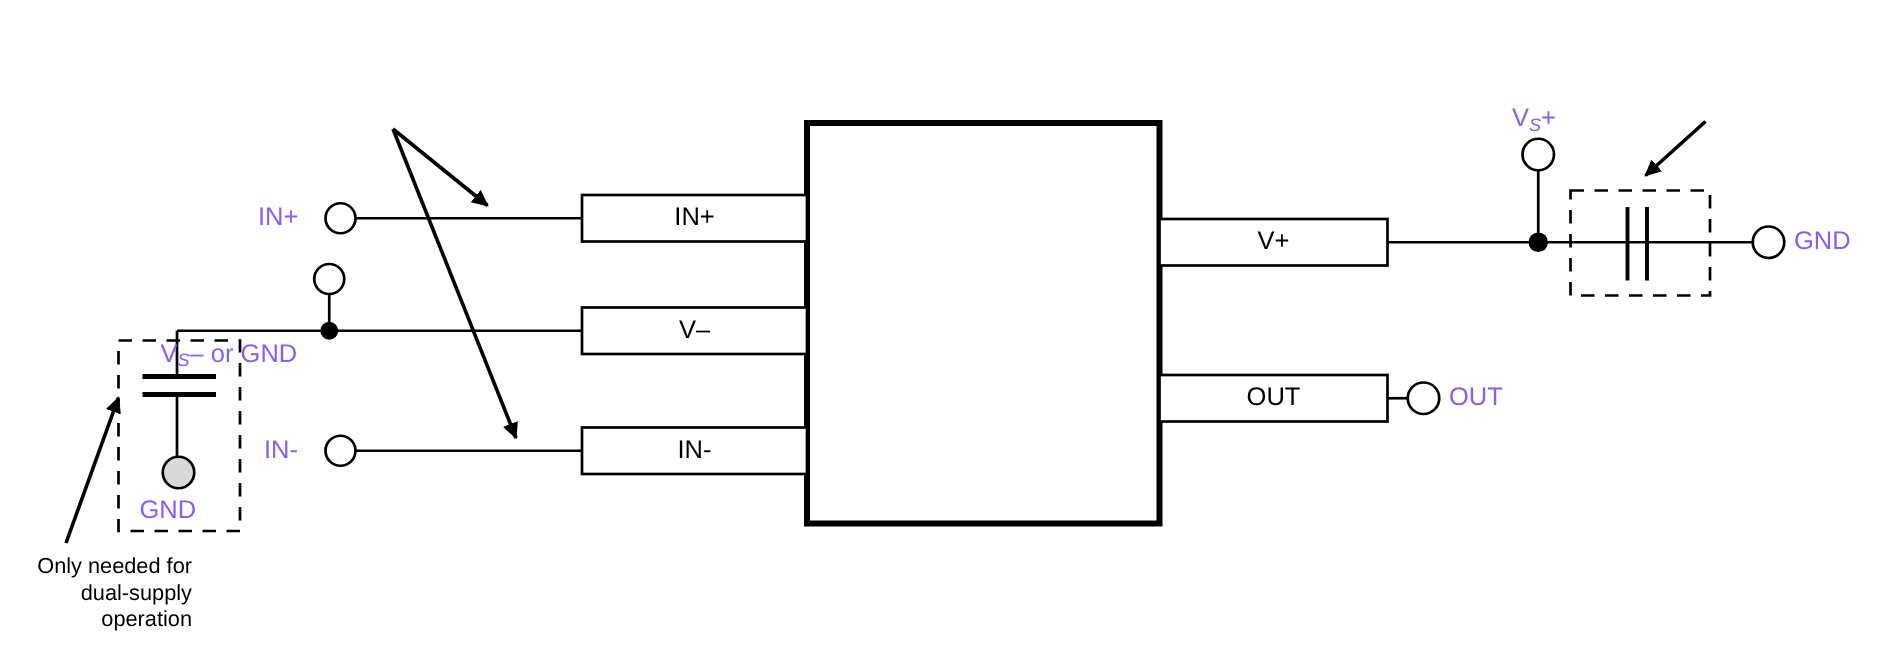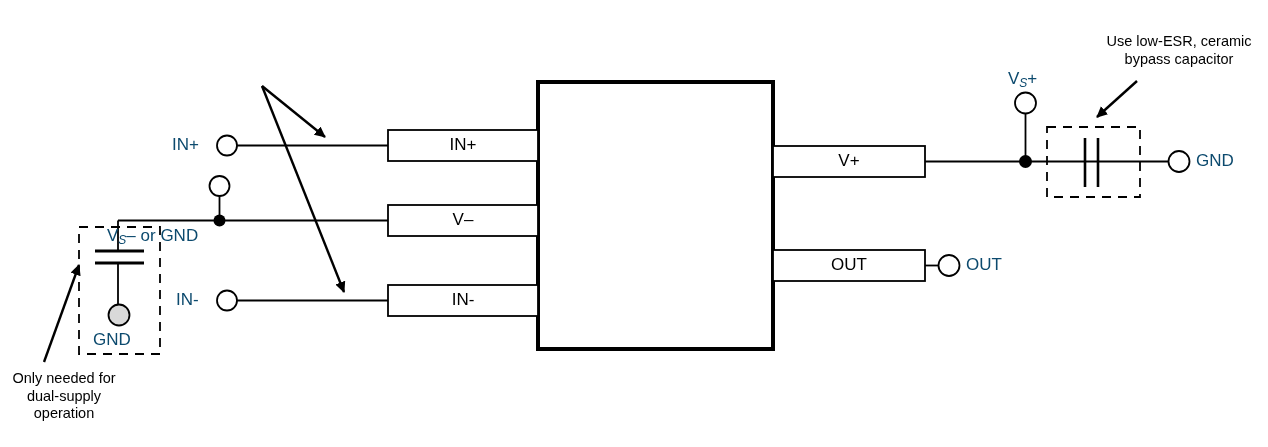--- a/index.html
+++ b/index.html
@@ -27,21 +27,21 @@
     text-align: center;
     font-size: 14.5px;
     line-height: 17.5px;
     color: #000000;
     white-space: pre-line;
     font-family: "Liberation Sans", sans-serif;
   }
   .lbl {
     position: absolute;
     font-size: 17px;
-    color: #0c4a6e;
+    color: #8b5cf6;
     font-family: "Liberation Sans", sans-serif;
     white-space: nowrap;
   }
   .lbl .sub {
     font-size: 12px;
     vertical-align: -3px;
     font-style: italic;
   }
   .pinlbl {
     position: absolute;
@@ -125,24 +125,22 @@
     <line x1="262" y1="86" x2="325" y2="137" stroke="#000000" stroke-width="2.4" marker-end="url(#arrowhead)"></line>
 
     <line x1="262" y1="86" x2="344" y2="292" stroke="#000000" stroke-width="2.4" marker-end="url(#arrowhead)"></line>
 
     <line x1="1137" y1="81" x2="1097" y2="117" stroke="#000000" stroke-width="2.4" marker-end="url(#arrowhead)"></line>
 
     <line x1="44" y1="362" x2="79" y2="265" stroke="#000000" stroke-width="2.4" marker-end="url(#arrowhead)"></line>
   </svg>
 
 
-  <div class="note" style="left:1090px; top:33px; width:178px;">Use low-ESR, ceramic
-bypass capacitor</div>
 
-  <div class="note" style="left:0px; top:370px; width:128px;">Only needed for
+  <div class="note" style="left:0px; top:370px; width:128px;text-align:right;">Only needed for
 dual-supply
 operation</div>
 
   <div class="lbl" style="left:172px; top:135px;">IN+</div>
 
   <div class="lbl" style="left:107px; top:189px;margin-top:37px;">V<span class="sub">S</span>– or GND</div>
 
   <div class="lbl" style="left:176px; top:290px;">IN-</div>
 
   <div class="lbl" style="left:93px; top:330px;">GND</div>

